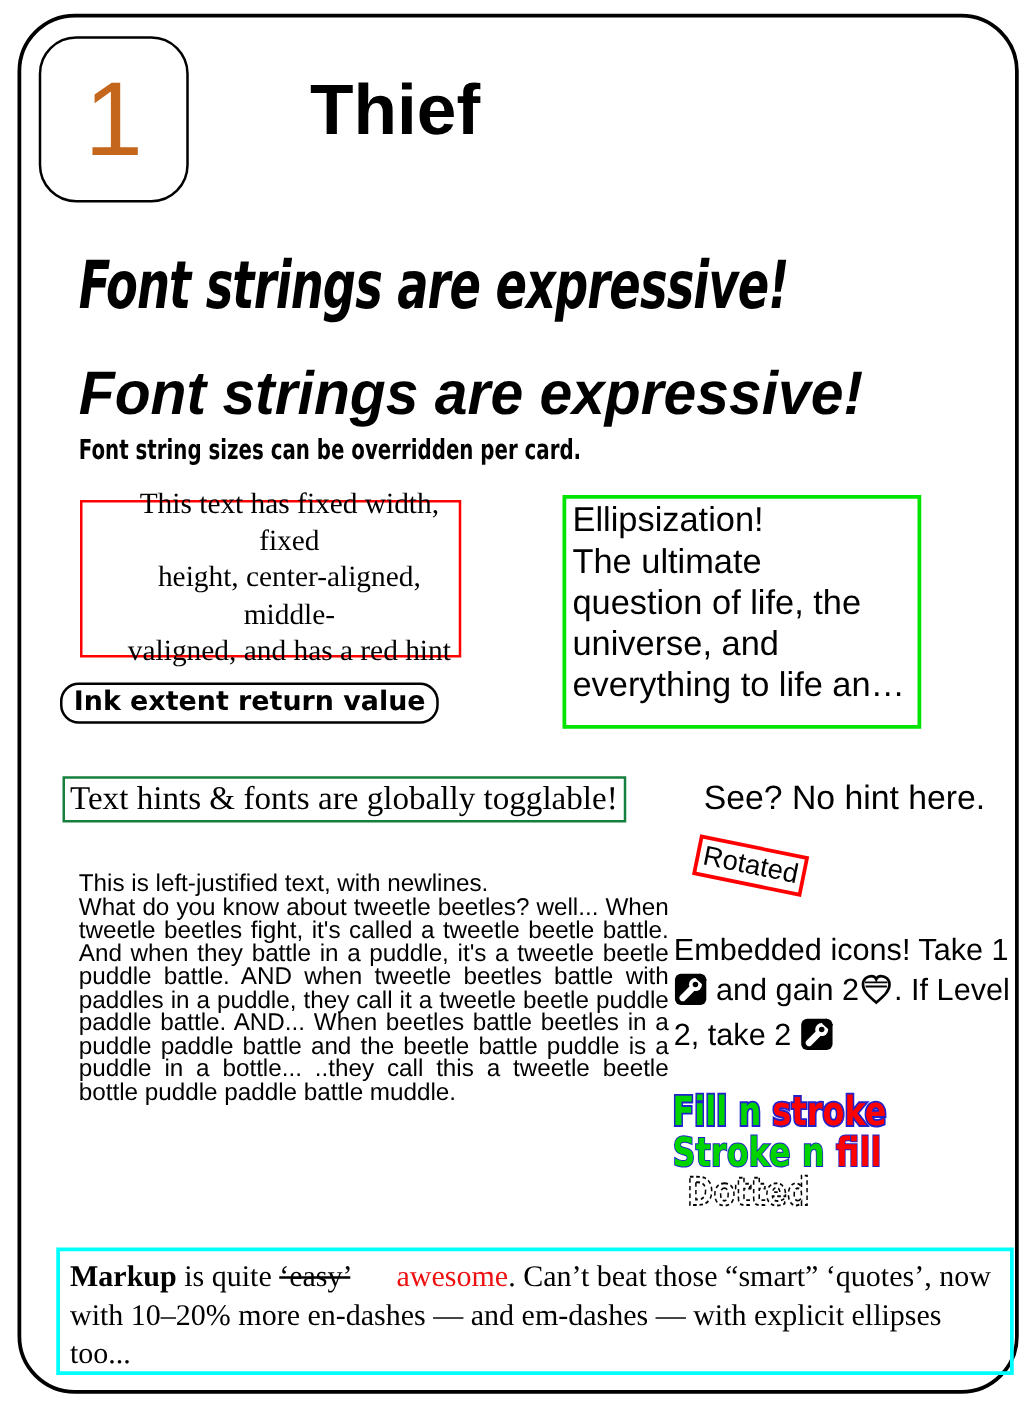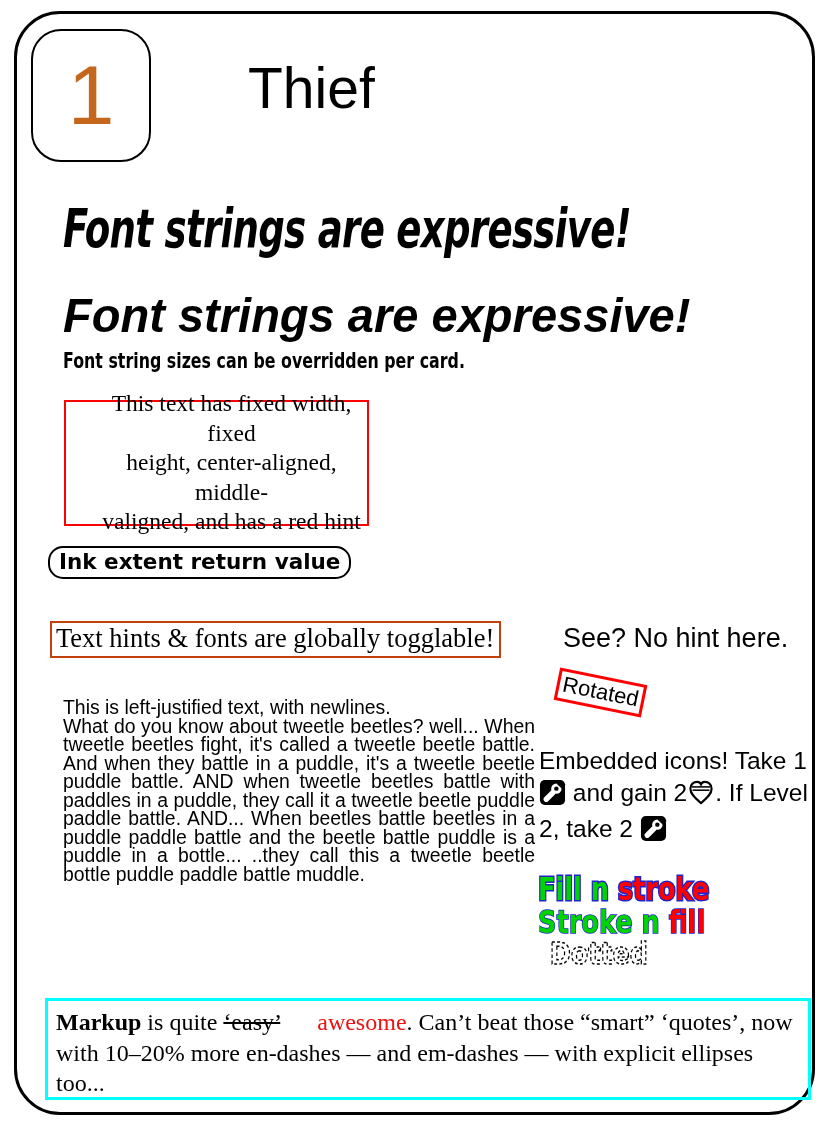--- a/index.html
+++ b/index.html
@@ -4,21 +4,21 @@
 <style>
   html,body{margin:0;padding:0;background:#ffffff;}
   #stage{position:relative;width:825px;height:1125px;background:#fff;overflow:hidden;
          font-family:"Liberation Sans",sans-serif;color:#000;}
   .abs{position:absolute;}
 
   #card-border{left:14px;top:11px;width:795px;height:1098px;border:3px solid #000;border-radius:46px;}
   #level-badge{left:31px;top:29px;width:116px;height:129px;border:2px solid #000;border-radius:30px;
                display:flex;align-items:center;justify-content:center;
                font-size:84px;font-weight:400;}
-  #card-title{left:248px;top:55px;font-size:57px;font-weight:normal;}
+  #card-title{left:248px;top:55px;font-size:57px;font-weight:bold;}
 
   #headline-condensed{left:63px;top:198px;font-family:"DejaVu Sans",sans-serif;
       font-weight:bold;font-style:italic;font-size:53px;white-space:nowrap;
       transform:scaleX(0.70);transform-origin:left top;letter-spacing:-1px;}
   #headline-italic{left:63px;top:287px;font-weight:bold;font-style:italic;font-size:49px;
       white-space:nowrap;transform:scaleX(0.96);transform-origin:left top;}
   #headline-note{left:63px;top:348px;font-family:"DejaVu Sans",sans-serif;font-weight:bold;
       font-size:22px;white-space:nowrap;transform:scaleX(0.72);transform-origin:left top;}
 
   #red-hint-box{left:64px;top:400px;width:301px;height:122px;border:2px solid #ff0000;
@@ -26,21 +26,21 @@
   #red-hint-box .t{font-family:"Liberation Serif",serif;font-size:23.5px;line-height:29.5px;
       text-align:center;white-space:pre-line;margin-left:30px;}
 
   #ellipsis-box{left:450px;top:396px;width:276px;height:181px;border:3px solid #00e400;
       font-size:27.5px;line-height:33px;padding-left:5px;white-space:pre-line;}
 
   #ink-extent-box{left:48px;top:546px;display:inline-block;border:2.5px solid #000;
       border-radius:15px;padding:1px 9px 3px 9px;
       font-family:"DejaVu Sans",sans-serif;font-weight:bold;font-size:21.5px;}
 
-  #hint-toggle-box{left:50px;top:621px;display:inline-block;border:2px solid #c2410c;
+  #hint-toggle-box{left:50px;top:621px;display:inline-block;border:2px solid #15803d;
       padding:0 5px 2px 4px;font-family:"Liberation Serif",serif;font-size:26.5px;}
   #no-hint-text{left:563px;top:623px;font-size:27px;}
 
   #rotated-box{left:556px;top:676px;display:inline-block;border:3px solid #ff0000;
       padding:0 3px 1px 3px;font-size:22px;transform:rotate(11.5deg);transform-origin:center;}
 
   #justified-paragraph{left:63px;top:698px;width:472px;font-size:19.4px;line-height:18.5px;
       text-align:justify;white-space:pre-line;}
 
   #embedded-icons-text{left:539px;top:745px;width:276px;font-size:24.5px;line-height:31.5px;}
@@ -79,20 +79,25 @@
   <div id="headline-condensed" class="abs">Font strings are expressive!</div>
   <div id="headline-italic" class="abs">Font strings are expressive!</div>
   <div id="headline-note" class="abs">Font string sizes can be overridden per card.</div>
 
   <div id="red-hint-box" class="abs">
     <div class="t">This text has fixed width, fixed
 height, center-aligned, middle-
 valigned, and has a red hint</div>
   </div>
 
+  <div id="ellipsis-box" class="abs">Ellipsization!
+The ultimate
+question of life, the
+universe, and
+everything to life an…</div>
 
   <div id="ink-extent-box" class="abs">Ink extent return value</div>
 
   <div id="hint-toggle-box" class="abs">Text hints &amp; fonts are globally togglable!</div>
   <div id="no-hint-text" class="abs">See? No hint here.</div>
 
   <div id="rotated-box" class="abs">Rotated</div>
 
   <div id="justified-paragraph" class="abs">This is left-justified text, with newlines.
 What do you know about tweetle beetles? well... When tweetle beetles fight, it's called a tweetle beetle battle. And when they battle in a puddle, it's a tweetle beetle puddle battle. AND when tweetle beetles battle with paddles in a puddle, they call it a tweetle beetle puddle paddle battle. AND... When beetles battle beetles in a puddle paddle battle and the beetle battle puddle is a puddle in a bottle... ..they call this a tweetle beetle bottle puddle paddle battle muddle.</div>

